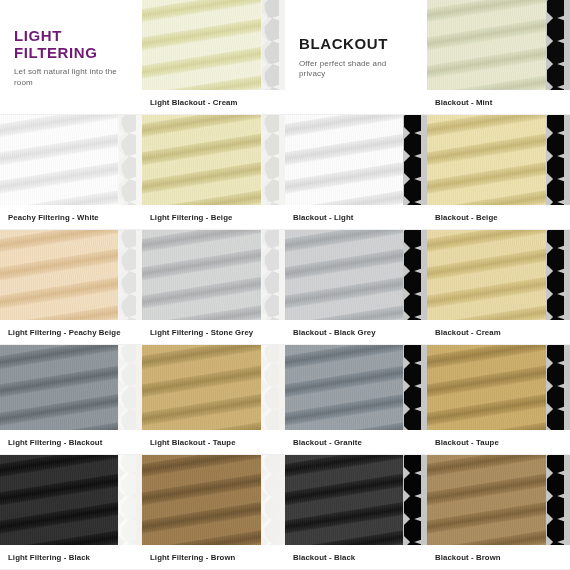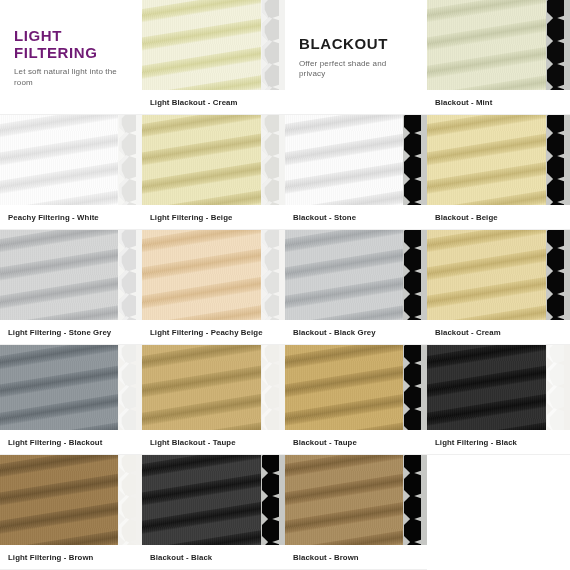--- a/index.html
+++ b/index.html
@@ -234,21 +234,21 @@
         </div>
         <div class="cell-column">
           <div class="cell-column-bg" style="background: rgb(201, 202, 199);"></div>
           <div class="hex" style="top: -6px; background: rgb(7, 7, 7);"></div>
           <div class="hex" style="top: 17px; background: rgb(7, 7, 7);"></div>
           <div class="hex" style="top: 40px; background: rgb(7, 7, 7);"></div>
           <div class="hex" style="top: 63px; background: rgb(7, 7, 7);"></div>
           <div class="hex" style="top: 86px; background: rgb(7, 7, 7);"></div>
         </div>
       </div>
-      <div class="swatch-label">Blackout - Stone</div>
+      <div class="swatch-label">Blackout - Light</div>
     </div>
     <div class="cell swatch-cell">
       <div class="swatch-art">
         <div class="fabric-face">
           <div class="fabric-base" style="background: rgb(236, 225, 173);"></div>
           <div class="fabric-pleats" style="background: repeating-linear-gradient(171deg, rgb(236, 225, 173) 0px, rgb(236, 225, 173) 9px, rgb(221, 207, 148) 10px, rgb(200, 184, 119) 16px, rgb(221, 207, 148) 21px, rgb(236, 225, 173) 23px, rgb(236, 225, 173) 28px);"></div>
           <div class="fabric-grain"></div>
         </div>
         <div class="cell-column">
           <div class="cell-column-bg" style="background: rgb(200, 201, 198);"></div>
@@ -257,62 +257,62 @@
           <div class="hex" style="top: 40px; background: rgb(7, 7, 7);"></div>
           <div class="hex" style="top: 63px; background: rgb(7, 7, 7);"></div>
           <div class="hex" style="top: 86px; background: rgb(7, 7, 7);"></div>
         </div>
       </div>
       <div class="swatch-label">Blackout - Beige</div>
     </div>
     <div class="cell swatch-cell">
       <div class="swatch-art">
         <div class="fabric-face">
+          <div class="fabric-base" style="background: rgb(242, 221, 190);"></div>
+          <div class="fabric-pleats" style="background: repeating-linear-gradient(171deg, rgb(242, 221, 190) 0px, rgb(242, 221, 190) 9px, rgb(233, 207, 169) 10px, rgb(220, 189, 144) 16px, rgb(233, 207, 169) 21px, rgb(242, 221, 190) 23px, rgb(242, 221, 190) 28px);"></div>
+          <div class="fabric-grain"></div>
+        </div>
+        <div class="cell-column">
+          <div class="cell-column-bg" style="background: rgb(244, 243, 241);"></div>
+          <div class="hex" style="top: -6px; background: rgb(226, 226, 224);"></div>
+          <div class="hex-hi" style="top: -6px; background: rgb(255, 255, 255);"></div>
+          <div class="hex" style="top: 17px; background: rgb(226, 226, 224);"></div>
+          <div class="hex-hi" style="top: 17px; background: rgb(255, 255, 255);"></div>
+          <div class="hex" style="top: 40px; background: rgb(226, 226, 224);"></div>
+          <div class="hex-hi" style="top: 40px; background: rgb(255, 255, 255);"></div>
+          <div class="hex" style="top: 63px; background: rgb(226, 226, 224);"></div>
+          <div class="hex-hi" style="top: 63px; background: rgb(255, 255, 255);"></div>
+          <div class="hex" style="top: 86px; background: rgb(226, 226, 224);"></div>
+          <div class="hex-hi" style="top: 86px; background: rgb(255, 255, 255);"></div>
+        </div>
+      </div>
+      <div class="swatch-label">Light Filtering - Peachy Beige</div>
+    </div>
+    <div class="cell swatch-cell">
+      <div class="swatch-art">
+        <div class="fabric-face">
           <div class="fabric-base" style="background: rgb(213, 214, 214);"></div>
           <div class="fabric-pleats" style="background: repeating-linear-gradient(171deg, rgb(213, 214, 214) 0px, rgb(213, 214, 214) 9px, rgb(194, 196, 197) 10px, rgb(173, 175, 177) 16px, rgb(194, 196, 197) 21px, rgb(213, 214, 214) 23px, rgb(213, 214, 214) 28px);"></div>
           <div class="fabric-grain"></div>
         </div>
         <div class="cell-column">
           <div class="cell-column-bg" style="background: rgb(244, 244, 242);"></div>
           <div class="hex" style="top: -6px; background: rgb(222, 222, 222);"></div>
           <div class="hex-hi" style="top: -6px; background: rgb(255, 255, 255);"></div>
           <div class="hex" style="top: 17px; background: rgb(222, 222, 222);"></div>
           <div class="hex-hi" style="top: 17px; background: rgb(255, 255, 255);"></div>
           <div class="hex" style="top: 40px; background: rgb(222, 222, 222);"></div>
           <div class="hex-hi" style="top: 40px; background: rgb(255, 255, 255);"></div>
           <div class="hex" style="top: 63px; background: rgb(222, 222, 222);"></div>
           <div class="hex-hi" style="top: 63px; background: rgb(255, 255, 255);"></div>
           <div class="hex" style="top: 86px; background: rgb(222, 222, 222);"></div>
           <div class="hex-hi" style="top: 86px; background: rgb(255, 255, 255);"></div>
         </div>
       </div>
       <div class="swatch-label">Light Filtering - Stone Grey</div>
-    </div>
-    <div class="cell swatch-cell">
-      <div class="swatch-art">
-        <div class="fabric-face">
-          <div class="fabric-base" style="background: rgb(242, 221, 190);"></div>
-          <div class="fabric-pleats" style="background: repeating-linear-gradient(171deg, rgb(242, 221, 190) 0px, rgb(242, 221, 190) 9px, rgb(233, 207, 169) 10px, rgb(220, 189, 144) 16px, rgb(233, 207, 169) 21px, rgb(242, 221, 190) 23px, rgb(242, 221, 190) 28px);"></div>
-          <div class="fabric-grain"></div>
-        </div>
-        <div class="cell-column">
-          <div class="cell-column-bg" style="background: rgb(244, 243, 241);"></div>
-          <div class="hex" style="top: -6px; background: rgb(226, 226, 224);"></div>
-          <div class="hex-hi" style="top: -6px; background: rgb(255, 255, 255);"></div>
-          <div class="hex" style="top: 17px; background: rgb(226, 226, 224);"></div>
-          <div class="hex-hi" style="top: 17px; background: rgb(255, 255, 255);"></div>
-          <div class="hex" style="top: 40px; background: rgb(226, 226, 224);"></div>
-          <div class="hex-hi" style="top: 40px; background: rgb(255, 255, 255);"></div>
-          <div class="hex" style="top: 63px; background: rgb(226, 226, 224);"></div>
-          <div class="hex-hi" style="top: 63px; background: rgb(255, 255, 255);"></div>
-          <div class="hex" style="top: 86px; background: rgb(226, 226, 224);"></div>
-          <div class="hex-hi" style="top: 86px; background: rgb(255, 255, 255);"></div>
-        </div>
-      </div>
-      <div class="swatch-label">Light Filtering - Peachy Beige</div>
     </div>
     <div class="cell swatch-cell">
       <div class="swatch-art">
         <div class="fabric-face">
           <div class="fabric-base" style="background: rgb(207, 209, 210);"></div>
           <div class="fabric-pleats" style="background: repeating-linear-gradient(171deg, rgb(207, 209, 210) 0px, rgb(207, 209, 210) 9px, rgb(188, 191, 193) 10px, rgb(166, 170, 173) 16px, rgb(188, 191, 193) 21px, rgb(207, 209, 210) 23px, rgb(207, 209, 210) 28px);"></div>
           <div class="fabric-grain"></div>
         </div>
         <div class="cell-column">
           <div class="cell-column-bg" style="background: rgb(200, 201, 198);"></div>
@@ -381,20 +381,37 @@
           <div class="hex-hi" style="top: 40px; background: rgb(255, 255, 255);"></div>
           <div class="hex" style="top: 63px; background: rgb(240, 239, 235);"></div>
           <div class="hex-hi" style="top: 63px; background: rgb(255, 255, 255);"></div>
         </div>
       </div>
       <div class="swatch-label">Light Blackout - Taupe</div>
     </div>
     <div class="cell swatch-cell">
       <div class="swatch-art">
         <div class="fabric-face">
+          <div class="fabric-base" style="background: rgb(152, 160, 166);"></div>
+          <div class="fabric-pleats" style="background: repeating-linear-gradient(171deg, rgb(152, 160, 166) 0px, rgb(152, 160, 166) 9px, rgb(132, 141, 148) 10px, rgb(107, 116, 123) 16px, rgb(132, 141, 148) 21px, rgb(152, 160, 166) 23px, rgb(152, 160, 166) 28px);"></div>
+          <div class="fabric-grain"></div>
+        </div>
+        <div class="cell-column">
+          <div class="cell-column-bg" style="background: rgb(199, 200, 197);"></div>
+          <div class="hex" style="top: -6px; background: rgb(7, 7, 7);"></div>
+          <div class="hex" style="top: 17px; background: rgb(7, 7, 7);"></div>
+          <div class="hex" style="top: 40px; background: rgb(7, 7, 7);"></div>
+          <div class="hex" style="top: 63px; background: rgb(7, 7, 7);"></div>
+        </div>
+      </div>
+      <div class="swatch-label">Blackout - Granite</div>
+    </div>
+    <div class="cell swatch-cell">
+      <div class="swatch-art">
+        <div class="fabric-face">
           <div class="fabric-base" style="background: rgb(203, 173, 105);"></div>
           <div class="fabric-pleats" style="background: repeating-linear-gradient(171deg, rgb(203, 173, 105) 0px, rgb(203, 173, 105) 9px, rgb(184, 154, 89) 10px, rgb(157, 130, 70) 16px, rgb(184, 154, 89) 21px, rgb(203, 173, 105) 23px, rgb(203, 173, 105) 28px);"></div>
           <div class="fabric-grain"></div>
         </div>
         <div class="cell-column">
           <div class="cell-column-bg" style="background: rgb(199, 200, 197);"></div>
           <div class="hex" style="top: -6px; background: rgb(7, 7, 7);"></div>
           <div class="hex" style="top: 17px; background: rgb(7, 7, 7);"></div>
           <div class="hex" style="top: 40px; background: rgb(7, 7, 7);"></div>
           <div class="hex" style="top: 63px; background: rgb(7, 7, 7);"></div>

